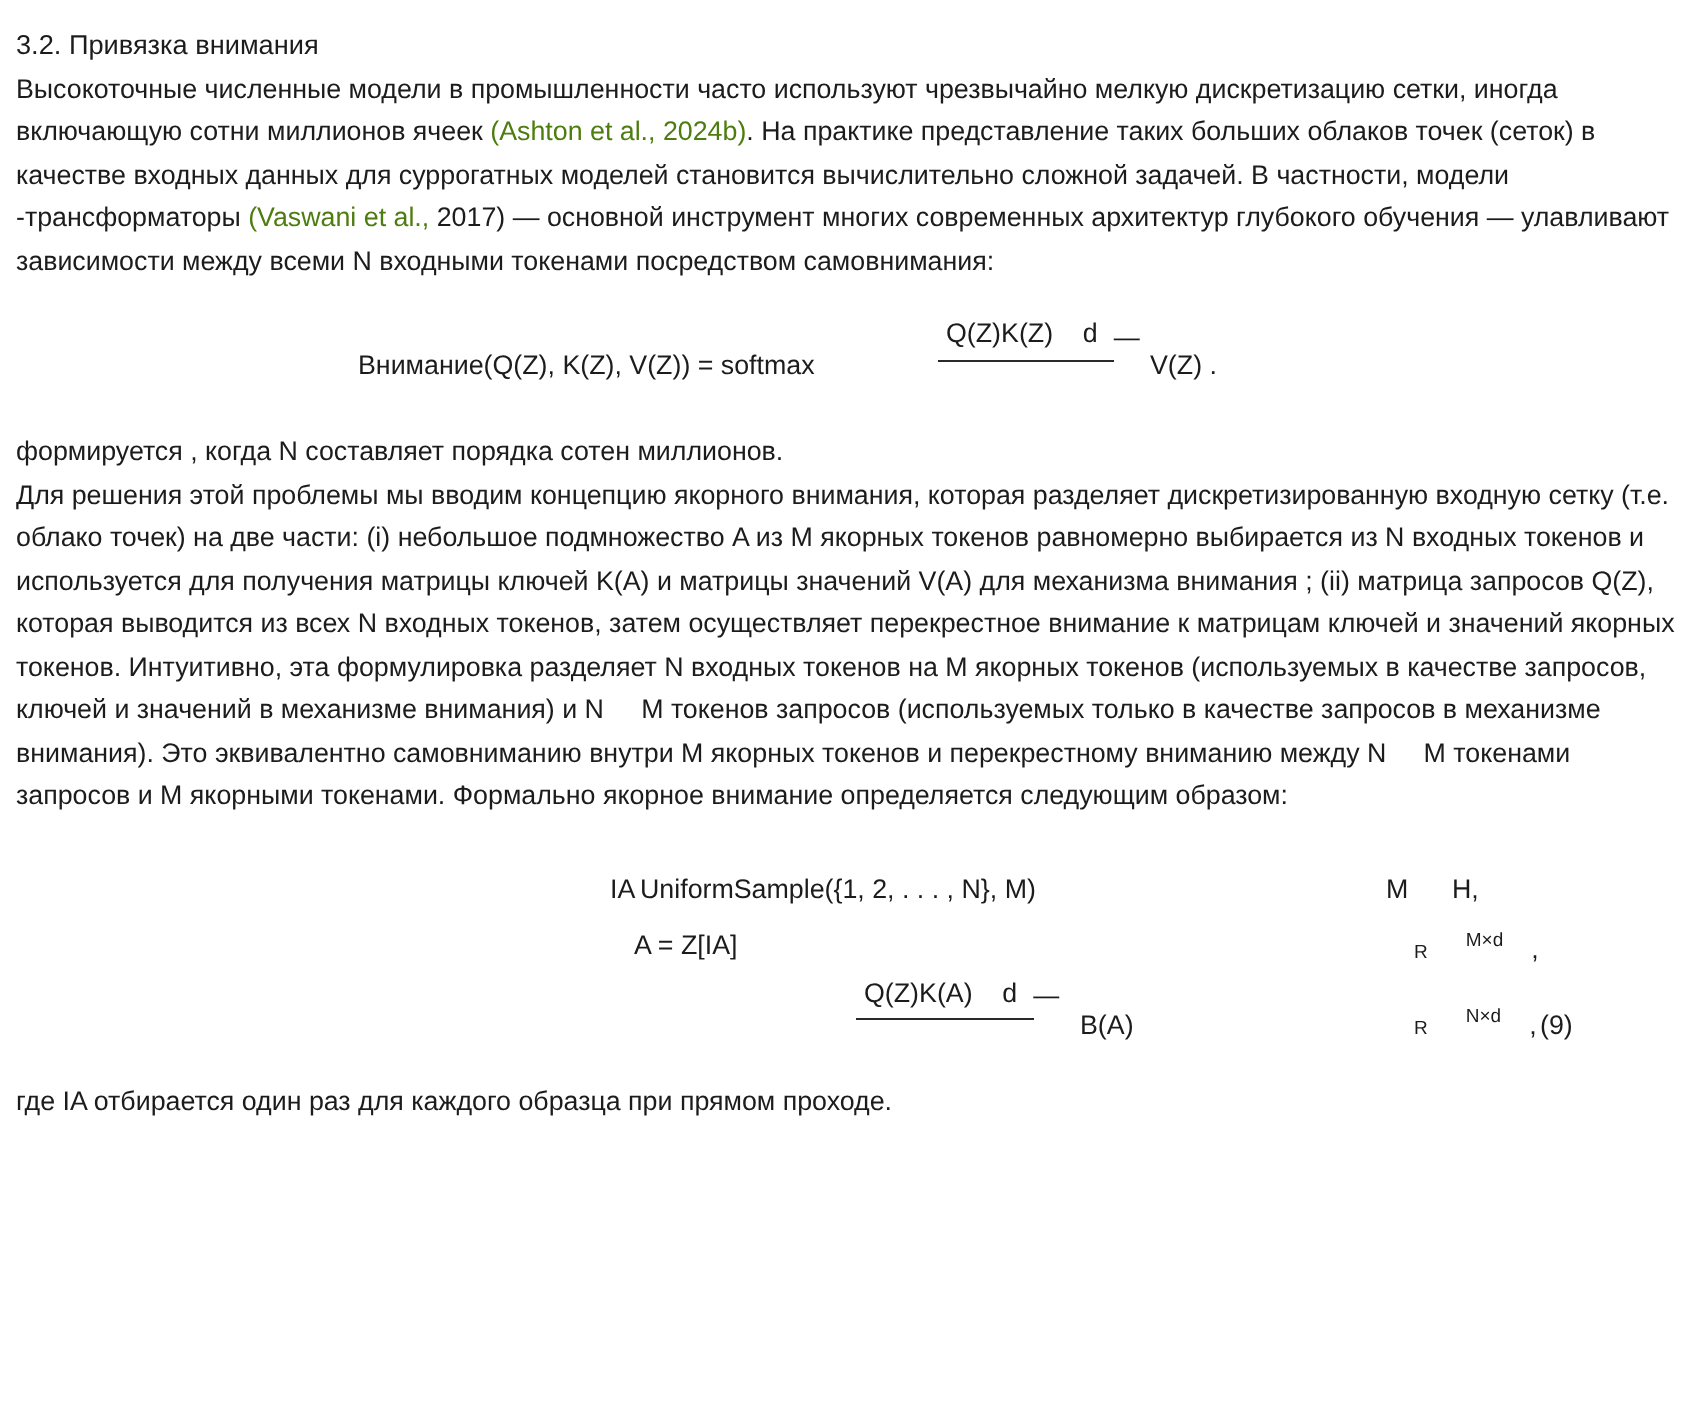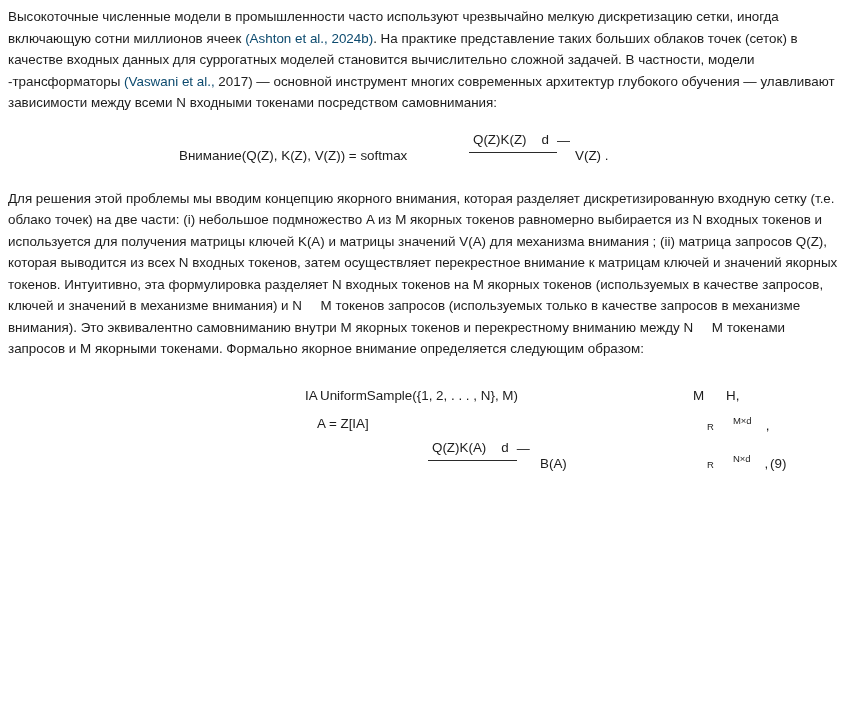--- a/index.html
+++ b/index.html
@@ -7,21 +7,21 @@
     width:850px;height:701px;overflow:hidden;box-sizing:border-box;
     font-family:"Liberation Sans","DejaVu Sans",sans-serif;
     color:#1c1c1c;font-size:13.4px;line-height:21.5px;
   }
   .page{width:850px;height:701px;box-sizing:border-box;padding:6px 8px 0 8px;position:relative;}
   .heading{margin:6px 0 0 0;font-size:13.6px;}
   p.body-par{margin:0;}
   .p1{margin-top:25px;}
   .p3{margin-top:15px;}
   .p4{margin-top:13px;}
-  .link{color:#0c4a6e;}
+  .link{color:#4d7c0f;}
   
   .eq1-wrap{position:relative;height:58px;margin-top:9px;}
   .eq1-lhs{position:absolute;left:171px;top:22px;}
   .eq1-rhs{position:absolute;left:567px;top:22px;}
   .frac{display:inline-flex;flex-direction:row;align-items:center;}
   .frac-num{border-bottom:1.3px solid #2a2a2a;padding:0 8px 2px 4px;white-space:pre;}
   .frac-den{line-height:11px;font-size:13px;}
   .eq1-frac{position:absolute;left:461px;top:6px;}
   
   .note{margin-top:7px;}
@@ -36,33 +36,35 @@
   .set-sup{font-size:9.5px;position:relative;top:-6px;margin-left:2px;padding-left:17px;}
   .eq-comma{margin-left:14px;}
   .where-line{margin-top:13px;}
   .page-num{margin-top:14px;text-align:center;}
 </style>
 </head>
 <body>
 
 <div class="page">
 
+  <div class="heading">3.2. Привязка внимания</div>
 
   <p class="body-par p1"><span>Высокоточные численные модели в промышленности часто используют чрезвычайно мелкую дискретизацию сетки, иногда включающую сотни миллионов ячеек </span><span class="link">(Ashton et al., 2024b)</span><span>. На практике представление таких больших облаков точек (сеток) в качестве входных данных для суррогатных моделей становится вычислительно сложной задачей. В частности, модели -трансформаторы </span><span class="link">(Vaswani et al.,</span><span> 2017) — основной инструмент многих современных архитектур глубокого обучения — улавливают зависимости между всеми N входными токенами посредством самовнимания:</span></p>
 
   <div class="eq1-wrap">
     <span class="eq1-lhs">Внимание(Q(Z), K(Z), V(Z)) = softmax</span>
     <span class="frac eq1-frac">
       <span class="frac-num">Q(Z)K(Z)    d</span>
       <span class="frac-den">—</span>
     </span>
     <span class="eq1-rhs">V(Z) .</span>
   </div>
 
   <div class="note">
+    <div class="note-line2">формируется , когда N составляет порядка сотен миллионов.</div>
   </div>
 
   <p class="body-par p3">Для решения этой проблемы мы вводим концепцию якорного внимания, которая разделяет дискретизированную входную сетку (т.е. облако точек) на две части: (i) небольшое подмножество A из M якорных токенов равномерно выбирается из N входных токенов и используется для получения матрицы ключей K(A) и матрицы значений V(A) для механизма внимания ; (ii) матрица запросов Q(Z), которая выводится из всех N входных токенов, затем осуществляет перекрестное внимание к матрицам ключей и значений якорных токенов. Интуитивно, эта формулировка разделяет N входных токенов на M якорных токенов (используемых в качестве запросов, ключей и значений в механизме внимания) и N&nbsp;&nbsp;&nbsp;&nbsp;&nbsp;M токенов запросов (используемых только в качестве запросов в механизме внимания). Это эквивалентно самовниманию внутри M якорных токенов и перекрестному вниманию между N&nbsp;&nbsp;&nbsp;&nbsp;&nbsp;M токенами запросов и M якорными токенами. Формально якорное внимание определяется следующим образом:</p>
 
   <div class="eqblock">
     <span class="eqb" style="left:297px;top:12px;text-align:right;">IA</span>
     <span class="eqb" style="left:312px;top:12px;">UniformSample({1, 2, . . . , N}, M)</span>
     <span class="eqb" style="left:685px;top:12px;">M</span>
     <span class="eqb" style="left:718px;top:12px;">H,</span>
 
@@ -71,16 +73,17 @@
 
     <span class="frac eqb" style="left:420px;top:64px;">
       <span class="frac-num">Q(Z)K(A)    d</span>
       <span class="frac-den">—</span>
     </span>
     <span class="eqb" style="left:532px;top:80px;">B(A)</span>
     <span class="eqb" style="left:699px;top:80px;"><span class="set-r">R</span><span class="set-sup">N×d</span><span class="eq-comma">,</span></span>
     <span class="eqb" style="left:762px;top:80px;">(9)</span>
   </div>
 
+  <p class="body-par where-line">где IA отбирается один раз для каждого образца при прямом проходе.</p>
 
 
 
 </div>
 
 </body></html>

